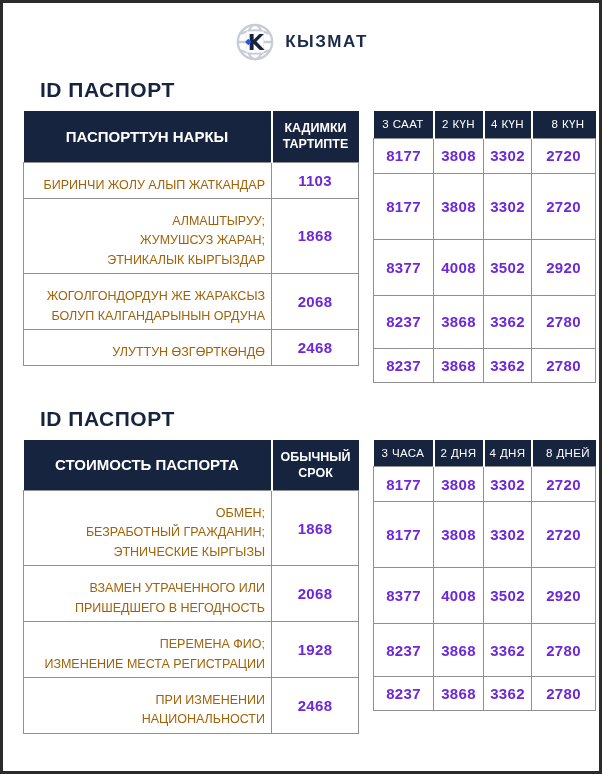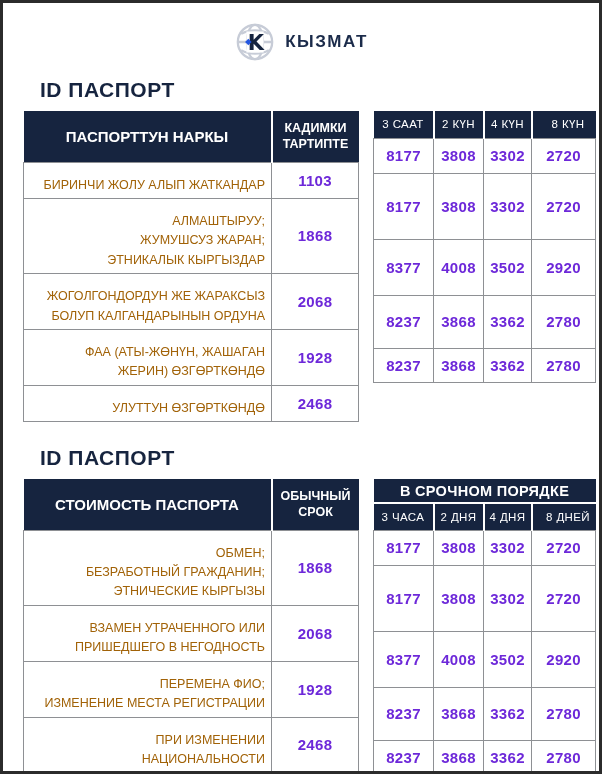--- a/index.html
+++ b/index.html
@@ -93,25 +93,20 @@
           <td class="lbl">АЛМАШТЫРУУ;
 ЖУМУШСУЗ ЖАРАН;
 ЭТНИКАЛЫК КЫРГЫЗДАР</td>
           <td class="price">1868</td>
         </tr>
         <tr class="r3">
           <td class="lbl">ЖОГОЛГОНДОРДУН ЖЕ ЖАРАКСЫЗ
 БОЛУП КАЛГАНДАРЫНЫН ОРДУНА</td>
           <td class="price">2068</td>
         </tr>
-        <tr class="r4">
-          <td class="lbl">ФАА (АТЫ-ЖӨНҮН, ЖАШАГАН
-ЖЕРИН) ӨЗГӨРТКӨНДӨ</td>
-          <td class="price">1928</td>
-        </tr>
         <tr class="r5">
           <td class="lbl">УЛУТТУН ӨЗГӨРТКӨНДӨ</td>
           <td class="price">2468</td>
         </tr>
       </tbody>
     </table>
 
     <table class="urgent">
       <colgroup>
           <col style="width:60px">
@@ -204,23 +199,20 @@
 
     <table class="urgent">
       <colgroup>
           <col style="width:60px">
           <col style="width:50px">
           <col style="width:48px">
           <col style="width:64px">
         </colgroup>
       <thead>
         <tr>
-            <th class="urgent-title" colspan="4">В СРОЧНОМ ПОРЯДКЕ</th>
-          </tr>
-        <tr>
           <th class="urgent-col">3 ЧАСА</th>
           <th class="urgent-col">2 ДНЯ</th>
           <th class="urgent-col">4 ДНЯ</th>
           <th class="urgent-col">8 ДНЕЙ</th>
         </tr>
       </thead>
       <tbody>
         <tr class="r1">
           <td class="val">8177</td>
           <td class="val">3808</td>

